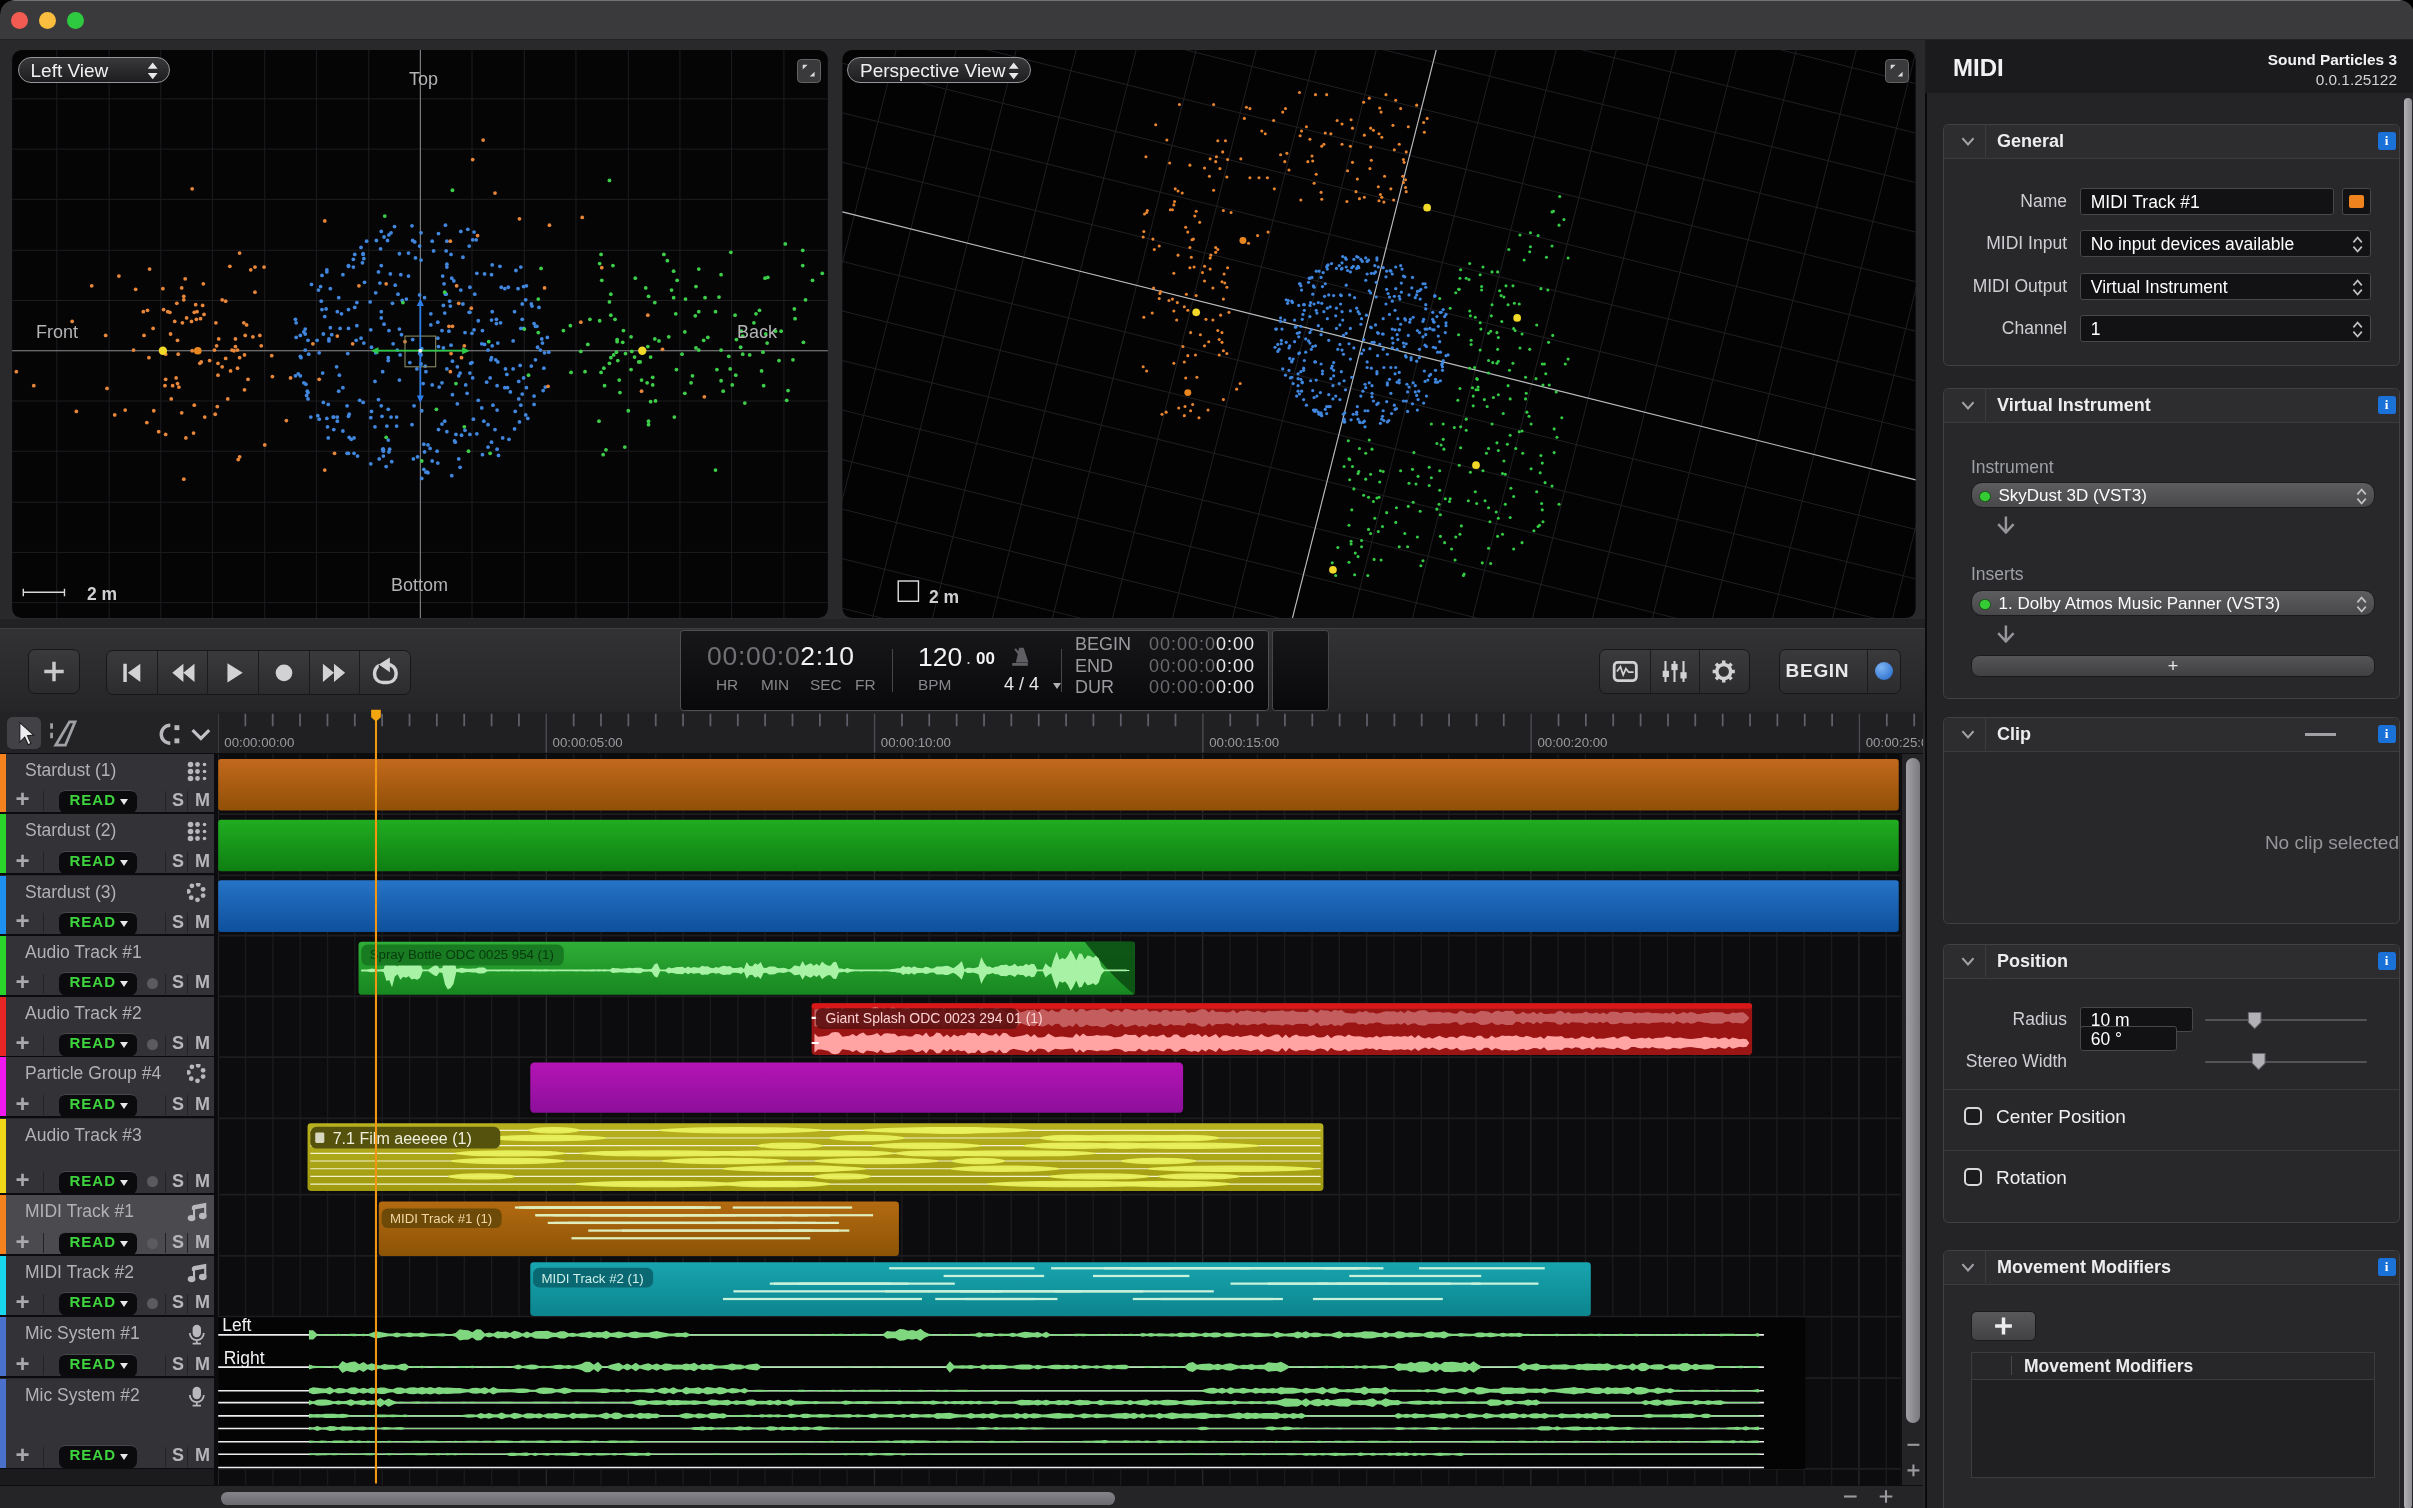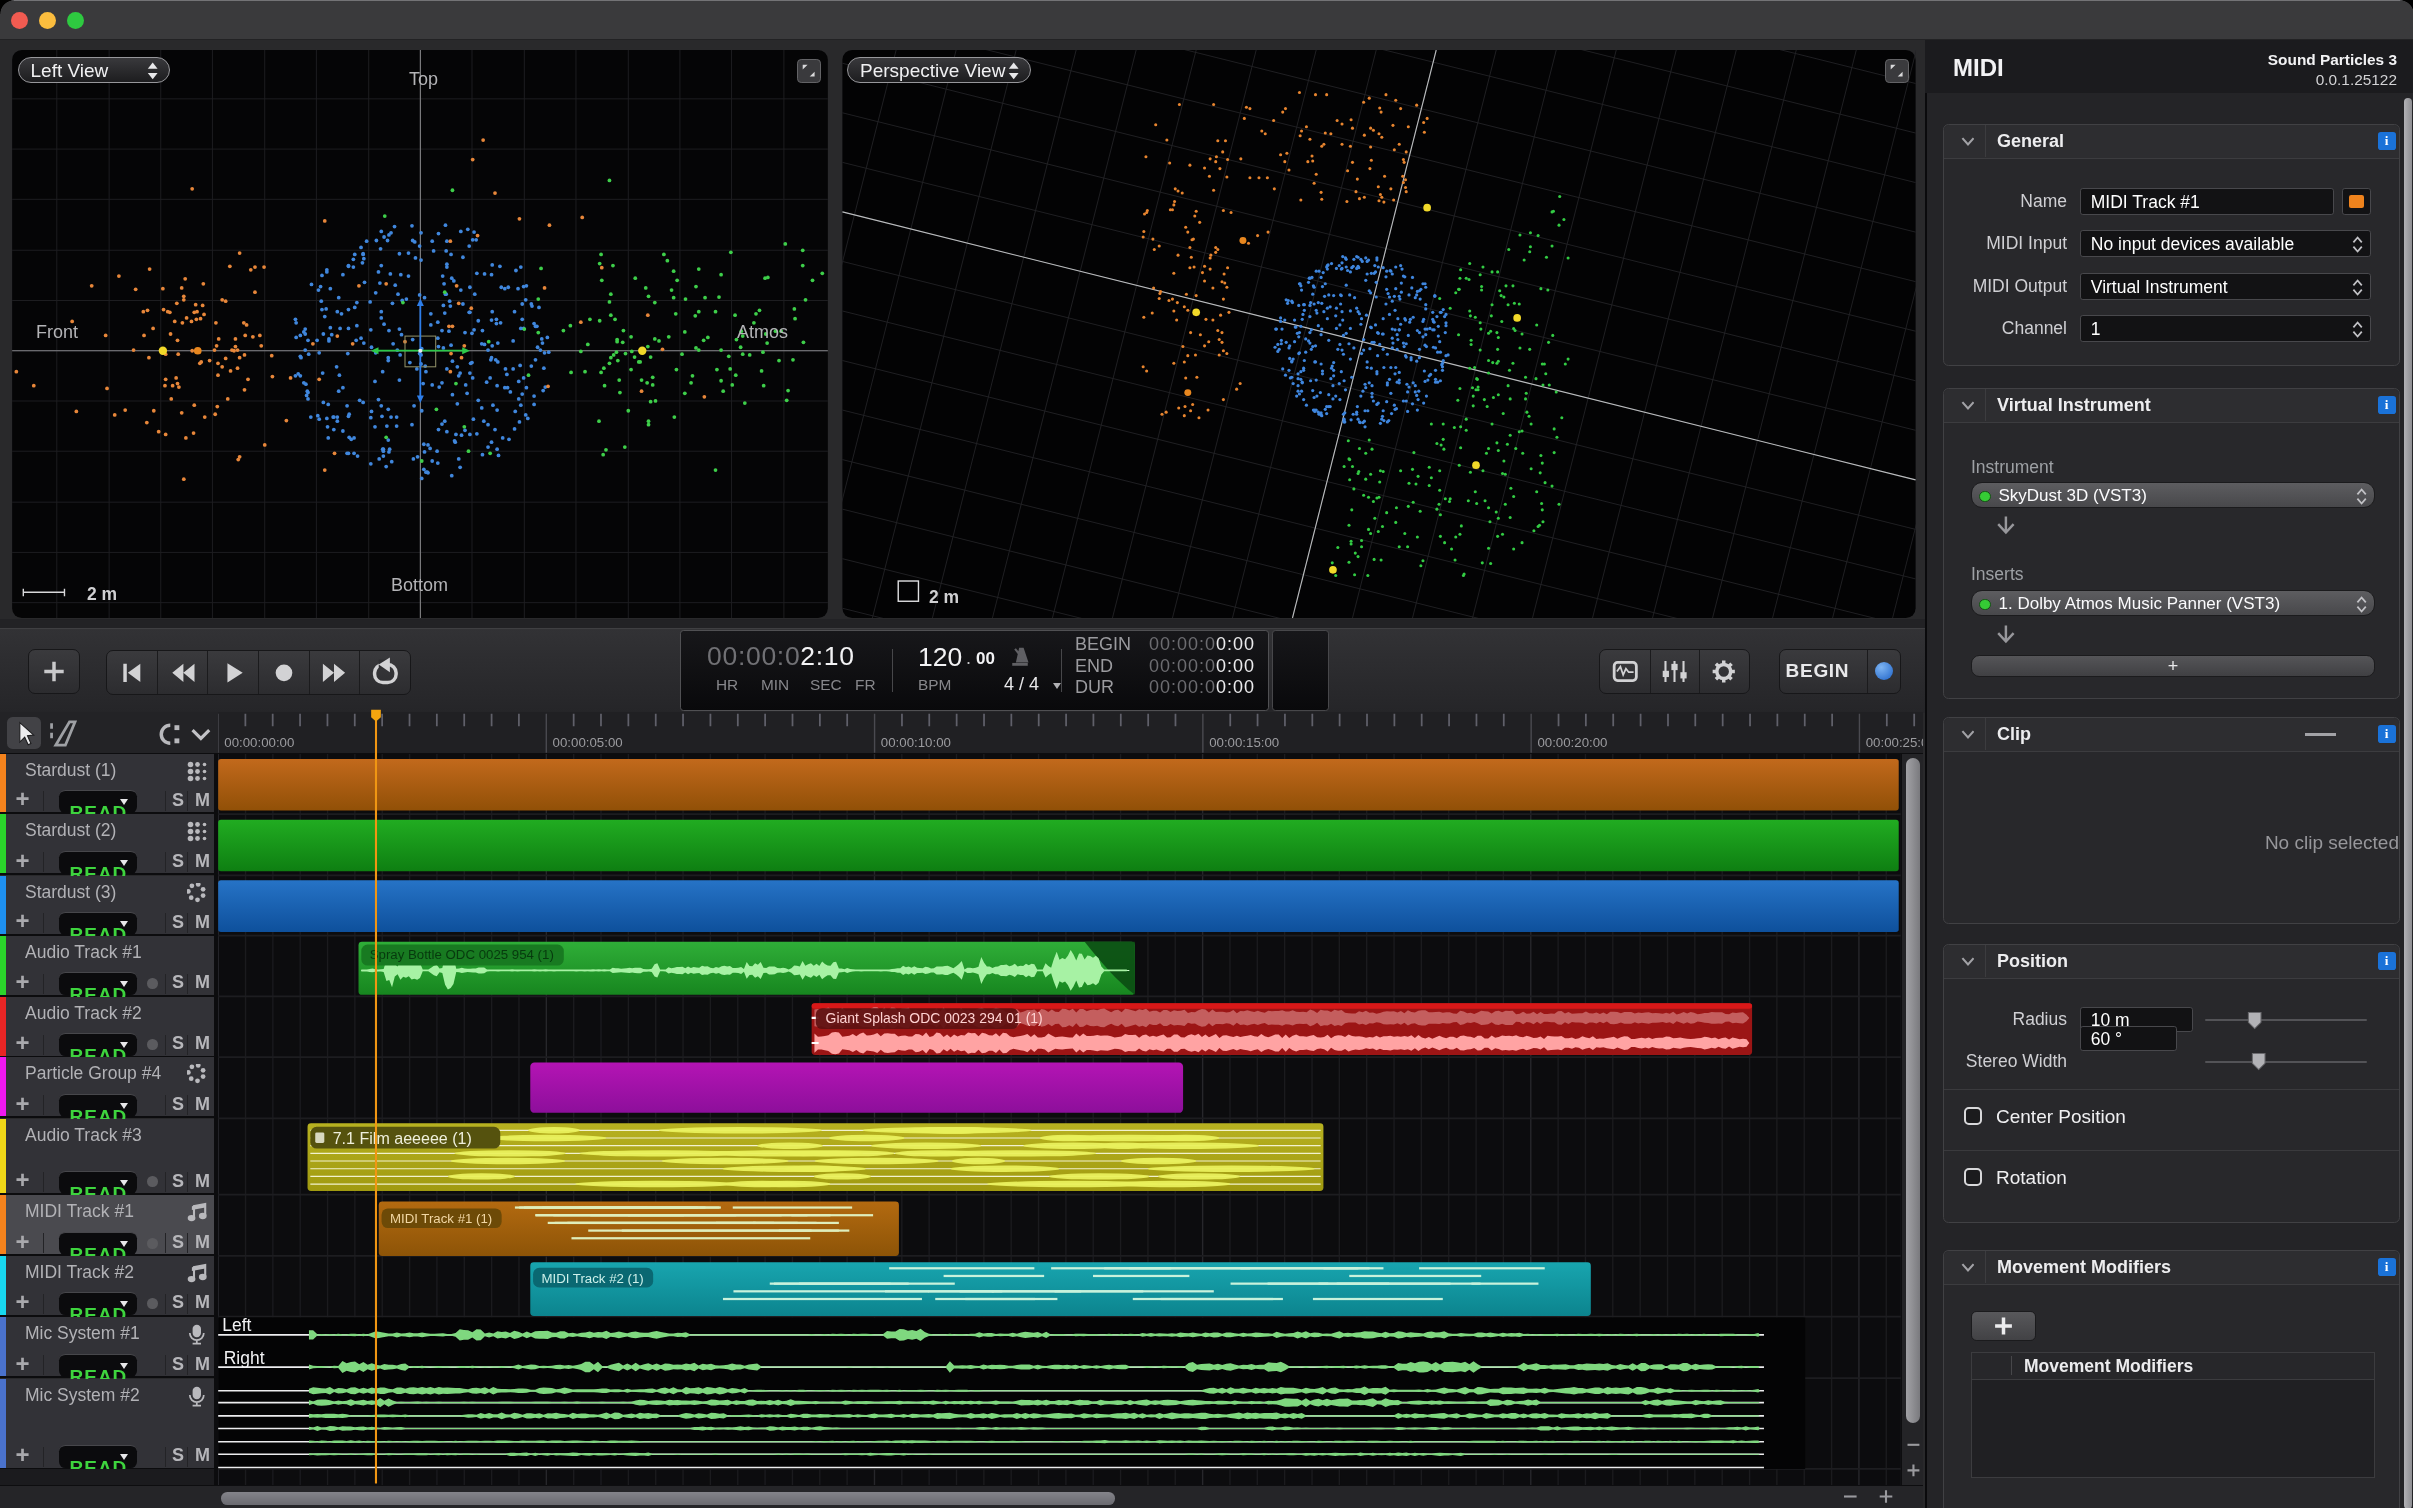--- a/index.html
+++ b/index.html
@@ -20,21 +20,21 @@
 font-size:17.5px;line-height:26.5px;padding-left:9.8px;box-sizing:border-box}
 .stepper{position:absolute;right:7px;top:4.9px;width:11.2px;height:17px}
 .ddrop{position:absolute;left:1971px;width:404px;height:26px;background:linear-gradient(#5d5d60,#48484b);
 border:0.7px solid #1b1b1d;border-radius:11px;color:#fbfbfd;font-size:17px;line-height:25px;padding-left:26.5px;box-sizing:border-box}
 .led{position:absolute;left:7px;top:7.7px;width:9.8px;height:9.8px;border-radius:50%;background:#35cb35;border:0.7px solid #155015}
 .darr{position:absolute;width:21px;height:21px}
 .hdr{position:absolute;left:0;width:218px;box-sizing:border-box;background:#303034}
 .hdr .nm{position:absolute;left:25px;font-size:17.5px;color:#b2b2b6}
 .read{position:absolute;left:59px;width:78px;height:21.6px;background:#0b0b0d;border-radius:6.3px;border-top:0.7px solid #47474b;
 text-align:left}
-.read .rt{position:absolute;left:10.5px;top:11px;font-size:19px;font-weight:bold;color:#3ed43e;letter-spacing:1px}
+.read .rt{position:absolute;left:10.5px;top:0;font-size:15px;font-weight:bold;color:#3ed43e;letter-spacing:1px}
 .read .tri{position:absolute;left:61px;top:7.7px;width:0;height:0;border-left:4.9px solid transparent;border-right:4.9px solid transparent;border-top:6.3px solid #e8e8ea}
 .sm{position:absolute;font-size:18px;font-weight:bold;color:#b6b6ba}
 .plus{position:absolute;left:15.4px;font-size:24px;color:#a9a9ad;font-weight:bold}
 .vdiv{position:absolute;width:1.4px;background:#232326}
 </style></head><body>
 <div class="abs" style="left:0;top:0;width:2413px;height:40px;background:#3a3a3c;border-top:1.4px solid #737376;border-bottom:1.4px solid #222224;box-sizing:border-box">
     <div class="tl abs" style="left:11.2px;top:11.2px;background:#f15b51"></div>
     <div class="tl abs" style="left:39px;top:11.2px;background:#fbbd3e"></div>
     <div class="tl abs" style="left:67px;top:11.2px;background:#2ec940"></div>
   </div>
@@ -1628,21 +1628,21 @@
     </svg>
   </div>
 <div class="fsbtn" style="left:1885px;top:59px">
     <svg width="13.3" height="13.3" viewBox="0 0 19 19" style="position:absolute;left:3.5px;top:3.5px">
       <path d="M1 8V1h7L1 8Z M18 11v7h-7l7-7Z" fill="#d8d8da"></path>
     </svg>
   </div>
 <div class="vplab" style="left:409px;top:69px">Top</div>
 <div class="vplab" style="left:391px;top:575px">Bottom</div>
 <div class="vplab" style="left:36px;top:322px">Front</div>
-<div class="vplab" style="left:737px;top:322px">Atmos</div>
+<div class="vplab" style="left:737px;top:322px">Back</div>
 <div class="vplab" style="left:87px;top:584px;color:#d0d0d2;font-weight:bold;font-size:17.5px">2 m</div>
 <div class="vplab" style="left:929px;top:587px;color:#d0d0d2;font-weight:bold;font-size:17.5px">2 m</div>
 <div class="abs" style="left:0;top:1494px;width:14px;height:14px;background:radial-gradient(circle at 14px 0, rgba(0,0,0,0) 13.3px, #000 14px)"></div>
 <div class="abs" style="left:2400px;top:1494px;width:14px;height:14px;background:radial-gradient(circle at 0 0, rgba(0,0,0,0) 13.3px, #000 14px)"></div>
 <div class="abs" style="left:0;top:619px;width:1925px;height:9px;background:#222225"></div>
 <div class="abs" style="left:0;top:628px;width:1925px;height:85px;background:linear-gradient(#323235,#252528);border-top:0.7px solid #3f3f42;box-sizing:border-box"></div>
 <div class="tbtn" style="left:28px;top:649px;width:50px;height:43px"><svg width="50" height="43" viewBox="0 0 72 62">
       <path d="M36 17v28 M22 31h28" stroke="#c9c9cb" stroke-width="5"></path>
     </svg></div>
 <div class="tbtn" style="left:106px;top:650px;width:303px;height:43px;overflow:hidden">

